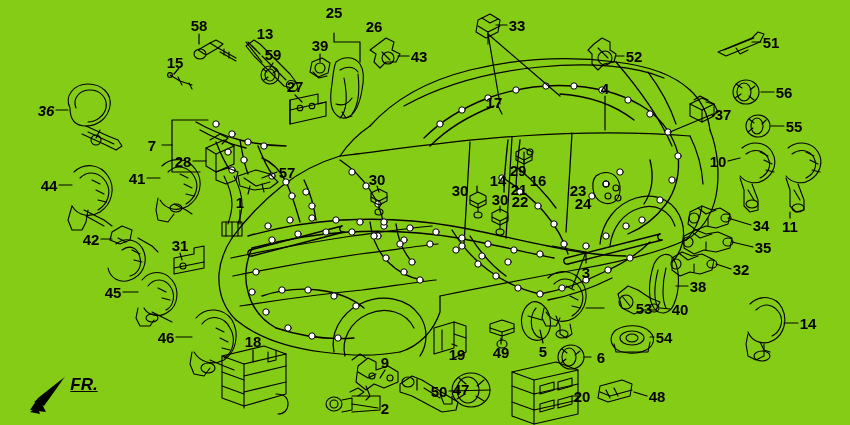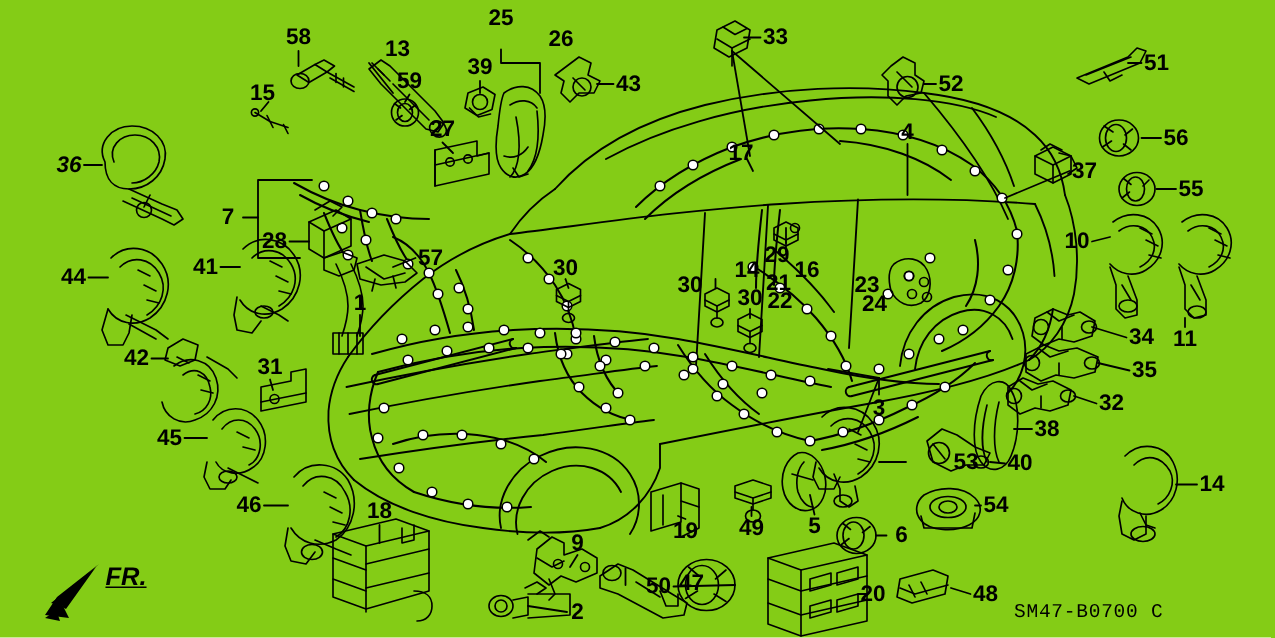--- a/index.html
+++ b/index.html
@@ -798,15 +798,14 @@
     <span class="callout" style="left:385px; top:362px;">9</span>
     <span class="callout" style="left:417px; top:389px;margin-left:44px;">47</span>
     <span class="callout" style="left:439px; top:391px;">50</span>
     <span class="callout" style="left:582px; top:396px;">20</span>
     <span class="callout" style="left:657px; top:396px;">48</span>
     <span class="callout" style="left:385px; top:408px;">2</span>
   </div>
 
   <span class="fr-label" style="left:84px; top:385px;text-decoration:underline;">FR.</span>
 
-  <span class="partno" style="left:676px; top:400px;">SM47-B0700 C</span>
 
 </div>
 
 </body></html>

